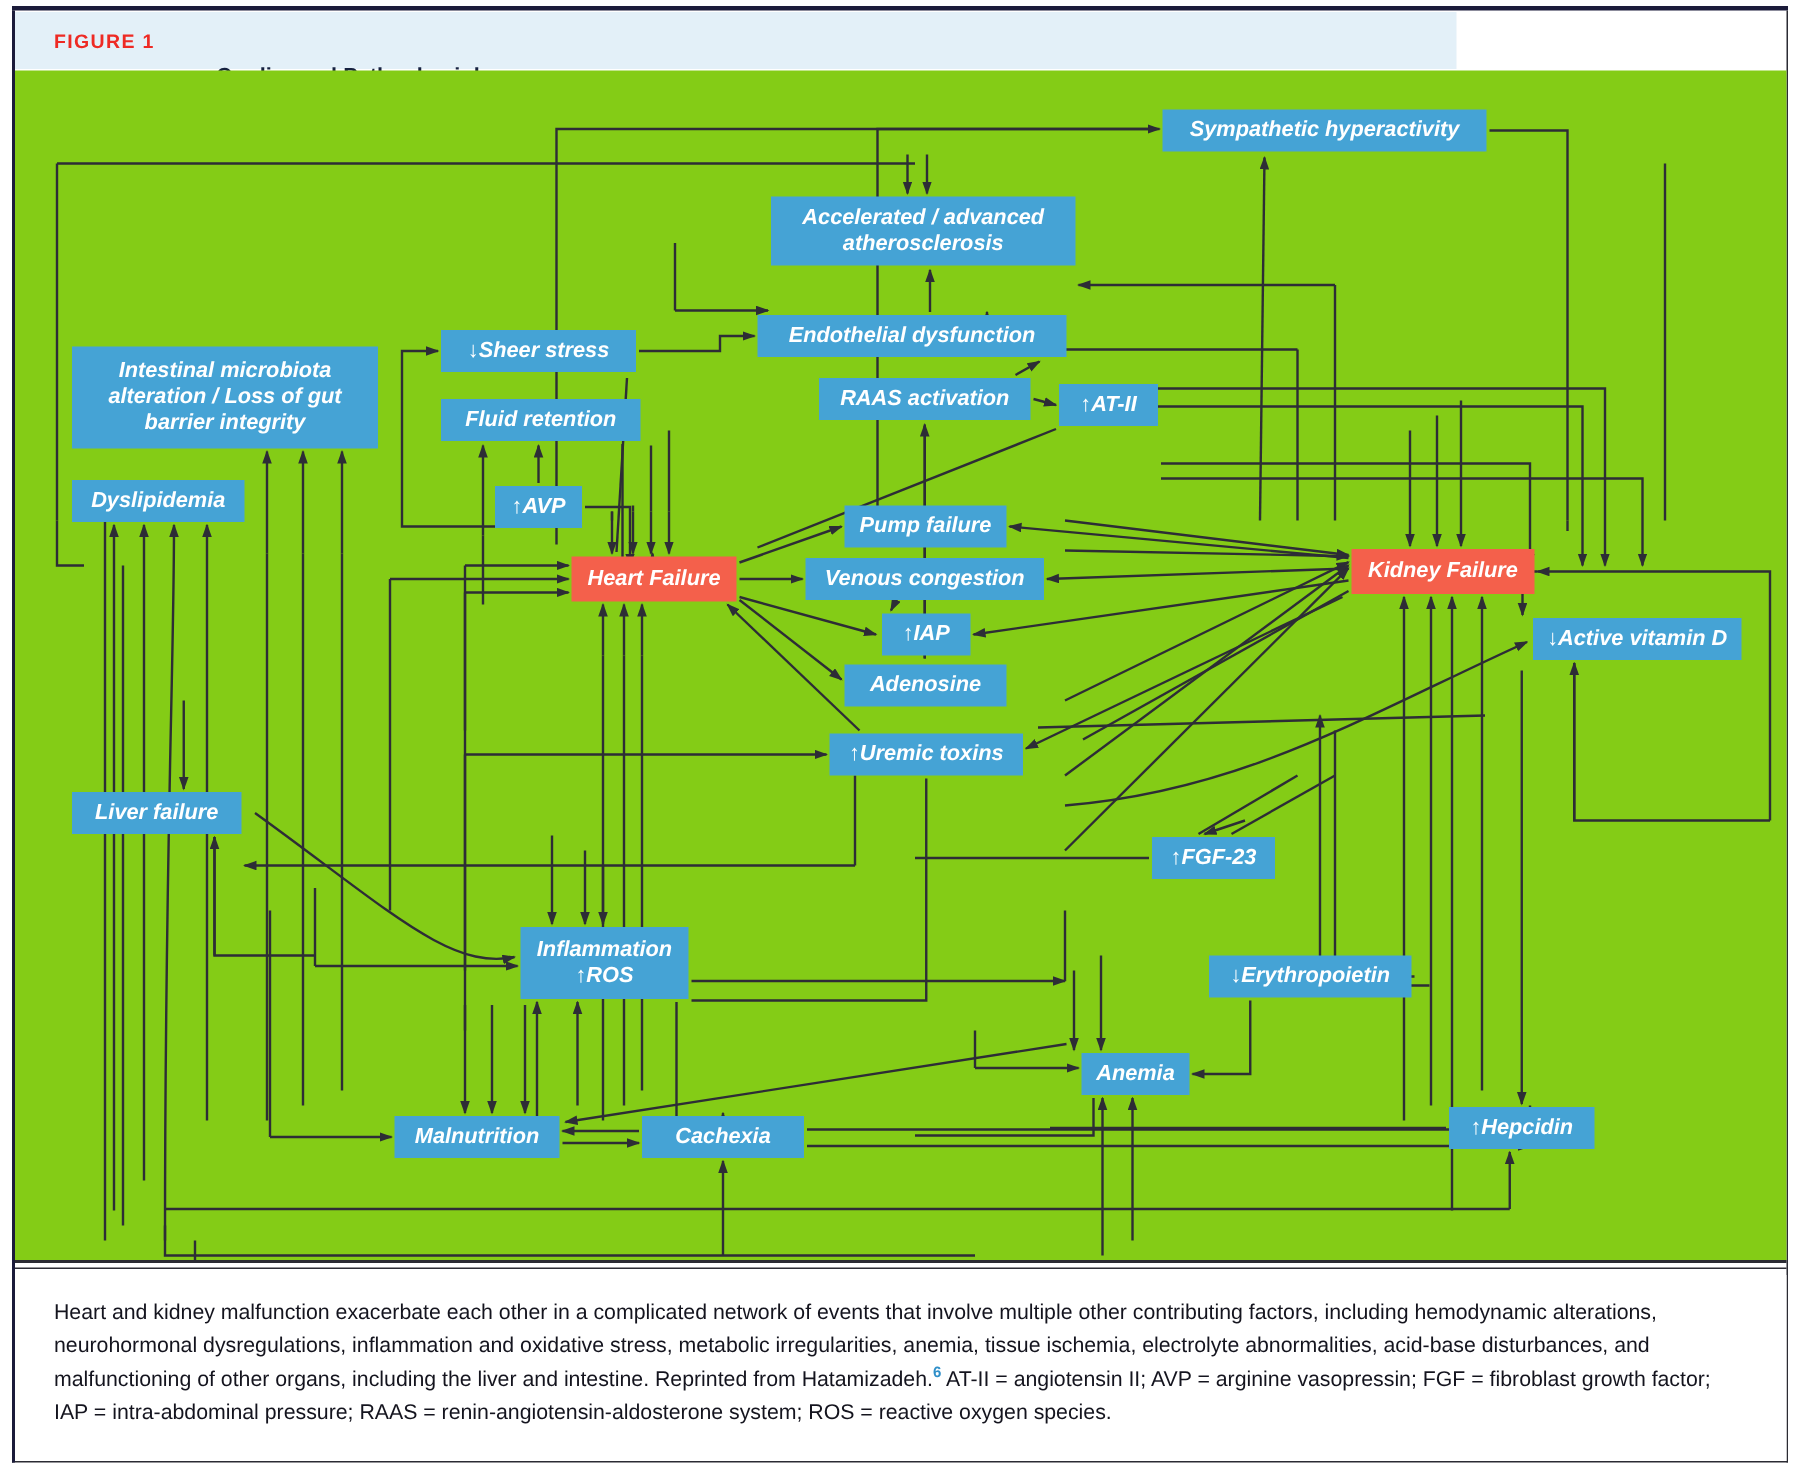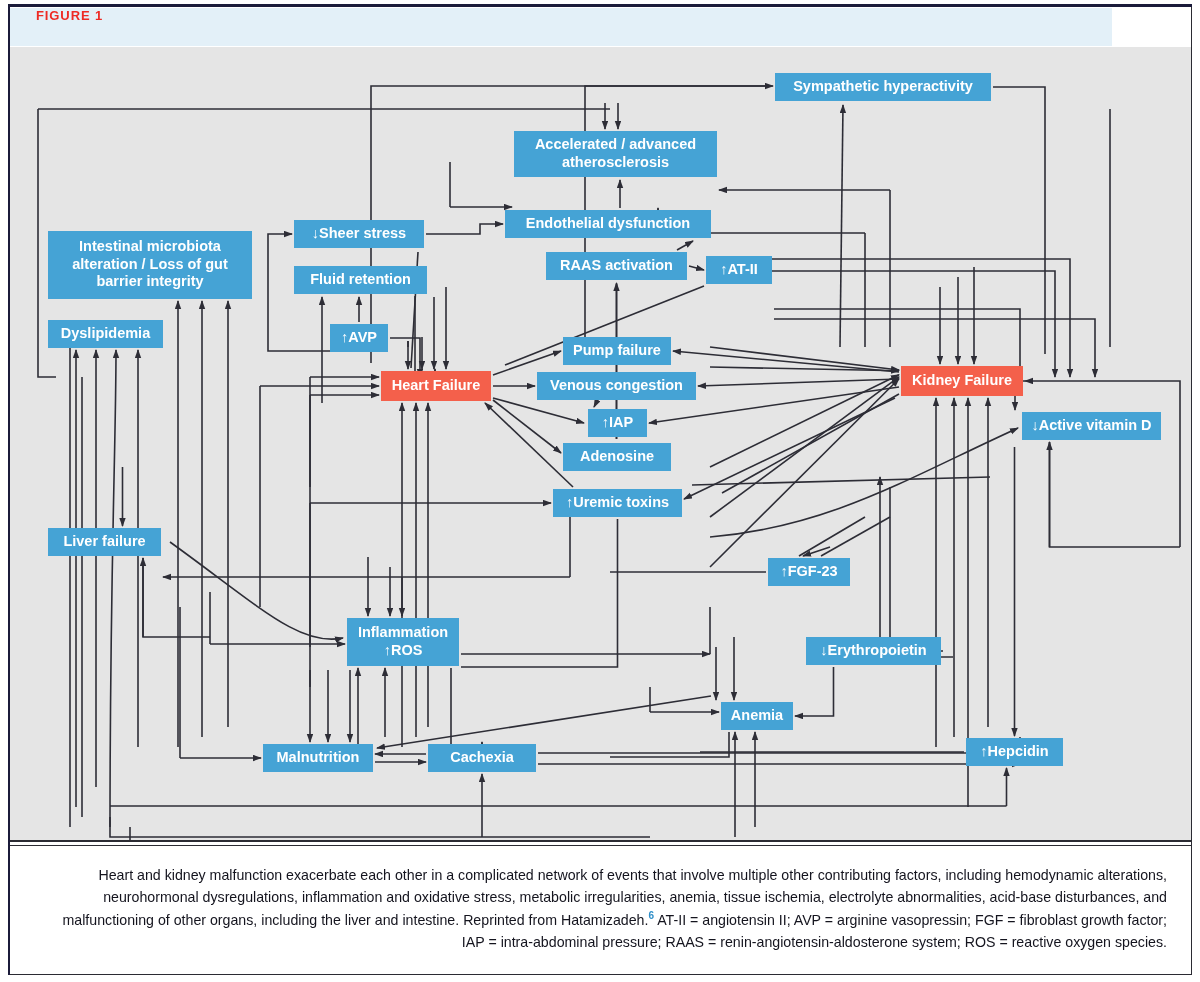--- a/index.html
+++ b/index.html
@@ -13,51 +13,51 @@
   
   .outer-frame{
     position:absolute;left:8px;top:7px;width:1184px;height:968px;
     border:1px solid #2b2b33;border-top:none;box-sizing:border-box;
   }
   
   .left-accent{position:absolute;left:8px;top:7px;width:2px;height:968px;background:#1b1b3a;}
 
   
   .fig-header{
-    position:absolute;left:10px;top:8px;width:1102px;height:38px;
-    background:#e3f0f8;display:flex;align-items:flex-start;box-sizing:border-box;gap:30px;
+    position:absolute;left:10px;top:8px;width:961px;height:38px;
+    background:#e3f0f8;display:flex;align-items:center;box-sizing:border-box;gap:30px;
   }
   .fig-label{
     color:#ee2a24;font-weight:bold;font-size:13px;letter-spacing:.9px;
     margin-left:26px;font-family:"Liberation Sans",sans-serif;
   }
   .fig-title{
     color:#16213f;font-weight:bold;font-size:14.5px;margin-left:11px;
     font-family:"Liberation Sans",sans-serif;
     margin-top:47px;
   }
 
   
   .diagram-panel{
     position:absolute;left:10px;top:47px;width:1181px;height:793px;
-    background:#e5e5e5;overflow:hidden;
+    background:#84cc16;overflow:hidden;font-style:italic;
   }
   .diagram-panel svg{display:block;}
 
   
   .cap-rule-a{position:absolute;left:10px;top:840px;width:1181px;height:2px;background:#2b2b33;}
   .cap-rule-b{position:absolute;left:10px;top:845px;width:1181px;height:1px;background:#2b2b33;}
 
   .caption{
     position:absolute;left:10px;top:850px;width:1181px;height:124px;
     box-sizing:border-box;padding:14px 24px 0 26px;background:#fff;
   }
   .caption p{
     margin:0;color:#14141e;font-size:14.2px;line-height:1.56;
-    font-family:"Liberation Sans",sans-serif;text-align:right;
+    font-family:"Liberation Sans",sans-serif;text-align:left;
   }
   .cap-ref{color:#2f8fc9;font-size:10px;vertical-align:super;font-weight:bold;}
 
   
   .node-rect{fill:#45a3d5;}
   .node-rect-red{fill:#f4604b;}
   .node-label{
     fill:#ffffff;font-family:"Liberation Sans",sans-serif;
     font-weight:bold;font-size:14.5px;text-anchor:middle;
     dominant-baseline:middle;

